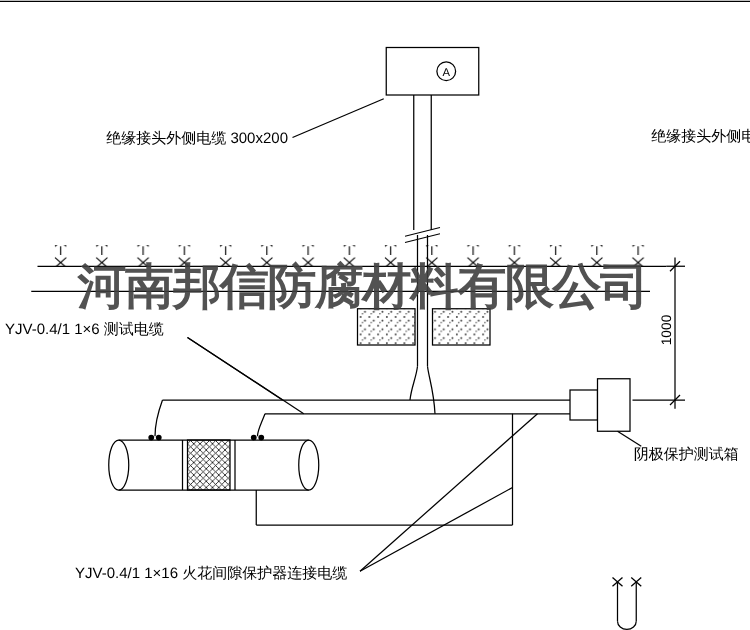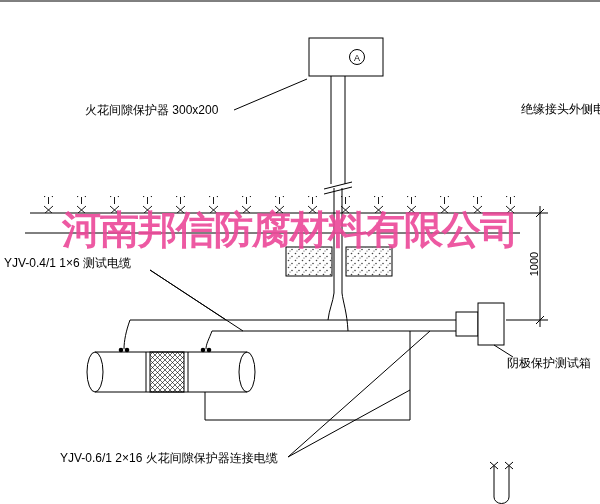--- a/index.html
+++ b/index.html
@@ -12,21 +12,21 @@
   .canvas > svg { position:absolute; left:0; top:0; }
   .lbl {
     position:absolute; color:#000; font-size:12px; line-height:14px;
     white-space:nowrap; font-family:"Liberation Sans","DejaVu Sans",sans-serif;
   }
   .dim { transform:rotate(-90deg); transform-origin:center center; }
   .watermark {
     position:absolute; left:62px; top:207px;
     font-size:39px; line-height:46px; font-weight:700;
     letter-spacing:-1px; white-space:nowrap;
-    color:#ec4899; opacity:0.9;
+    color:#404040; opacity:0.9;
     font-family:"Liberation Serif","DejaVu Serif",serif;
   }
 </style>
 </head>
 <body>
 
 <div class="canvas">
 
   <svg width="600" height="504" viewBox="0 0 600 504">
     <defs>
@@ -139,27 +139,27 @@
         <line x1="490" y1="462" x2="498" y2="469"></line>
         <line x1="498" y1="462" x2="490" y2="469"></line>
         <line x1="505" y1="462" x2="513" y2="469"></line>
         <line x1="513" y1="462" x2="505" y2="469"></line>
       </g>
     </g>
 
     <text x="357" y="60.5" font-size="9" text-anchor="middle" fill="#000">A</text>
   </svg>
 
-  <div class="lbl" style="left:85px;top:103px">火花间隙保护器 300x200</div>
+  <div class="lbl" style="left:85px;top:103px">绝缘接头外侧电缆 300x200</div>
 
   <div class="lbl" style="left:521px;top:102px">绝缘接头外侧电缆</div>
 
   <div class="lbl" style="left:4px;top:256px">YJV-0.4/1  1×6  测试电缆</div>
 
   <div class="lbl" style="left:507px;top:356px">阴极保护测试箱</div>
 
-  <div class="lbl" style="left:60px;top:451px">YJV-0.6/1  2×16  火花间隙保护器连接电缆</div>
+  <div class="lbl" style="left:60px;top:451px">YJV-0.4/1  1×16  火花间隙保护器连接电缆</div>
 
   <div class="lbl dim" style="left:512px;top:257px;width:44px;text-align:center;font-size:11px">1000</div>
 
   <div class="watermark">河南邦信防腐材料有限公司</div>
 
 </div>
 
 </body></html>

